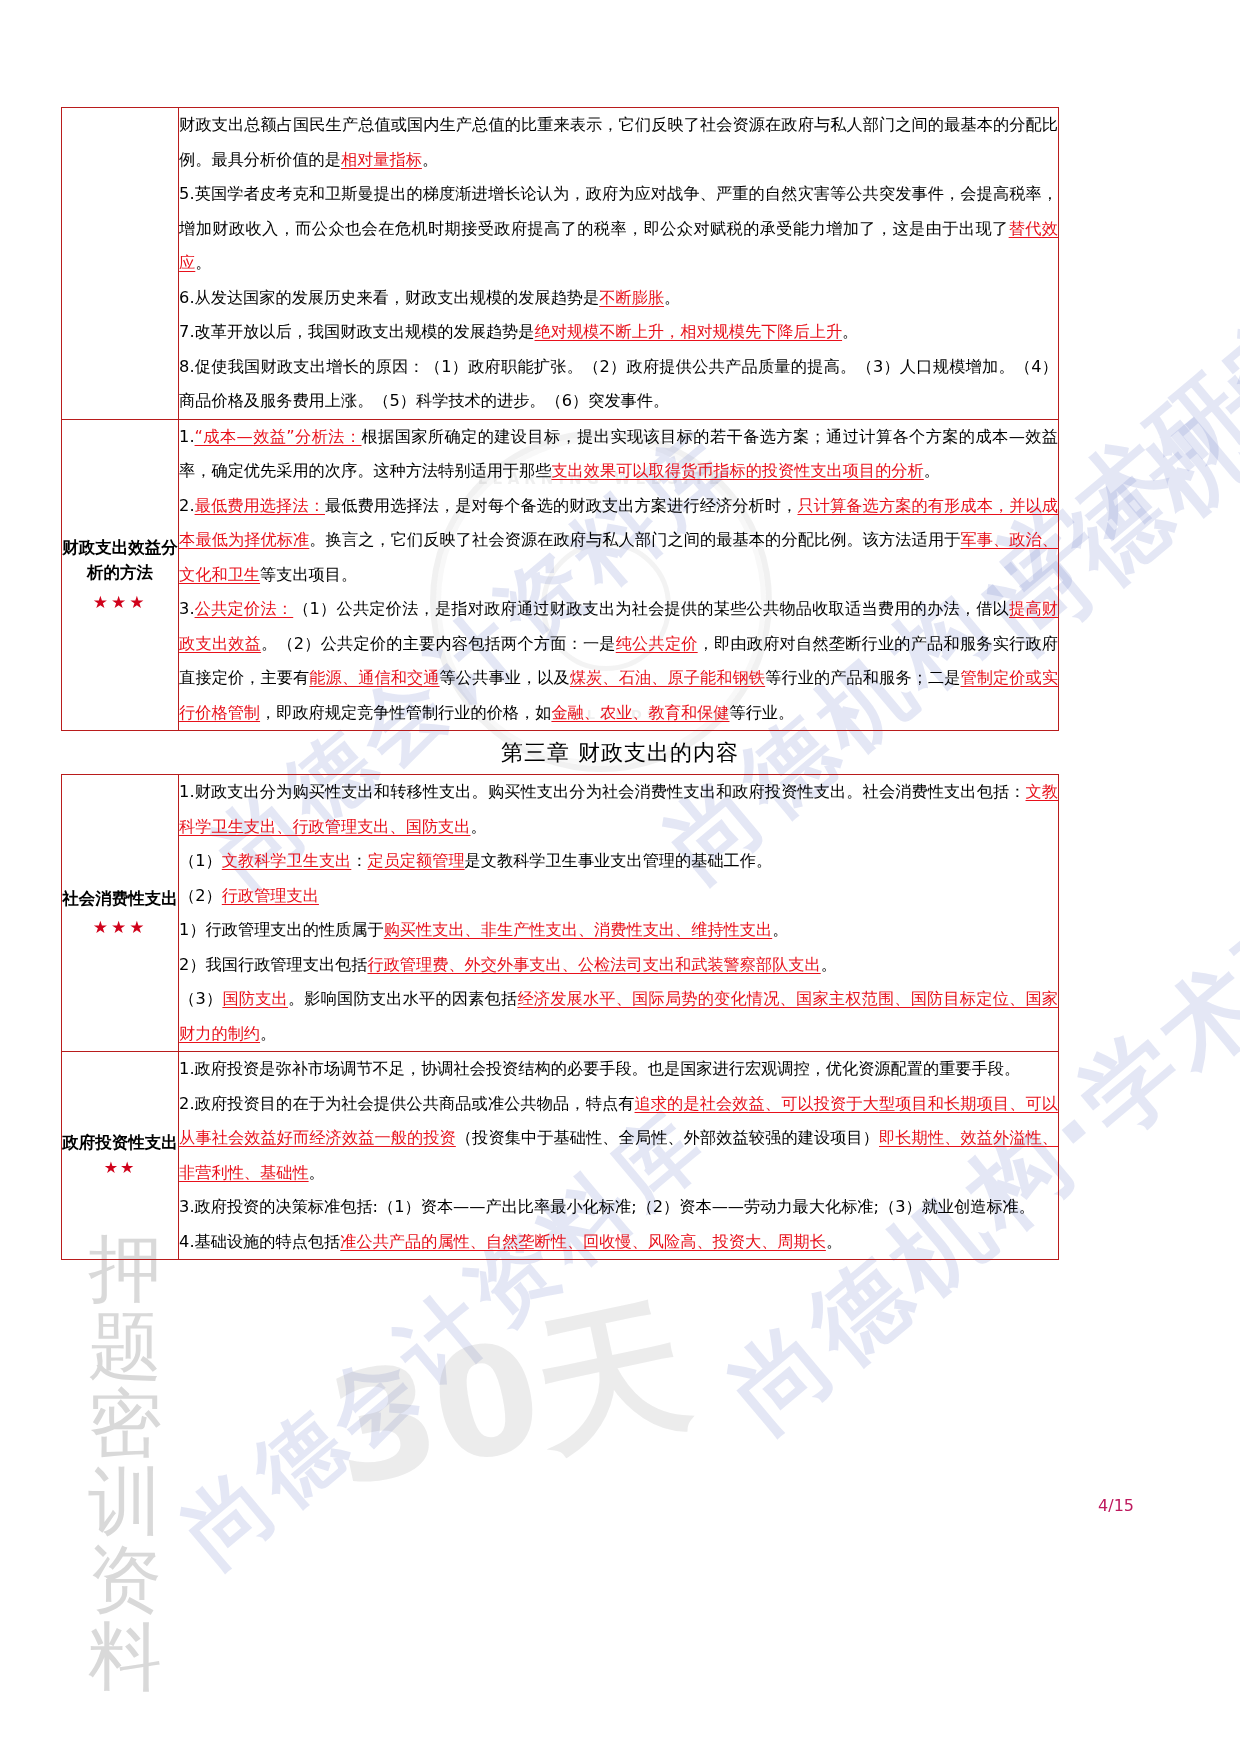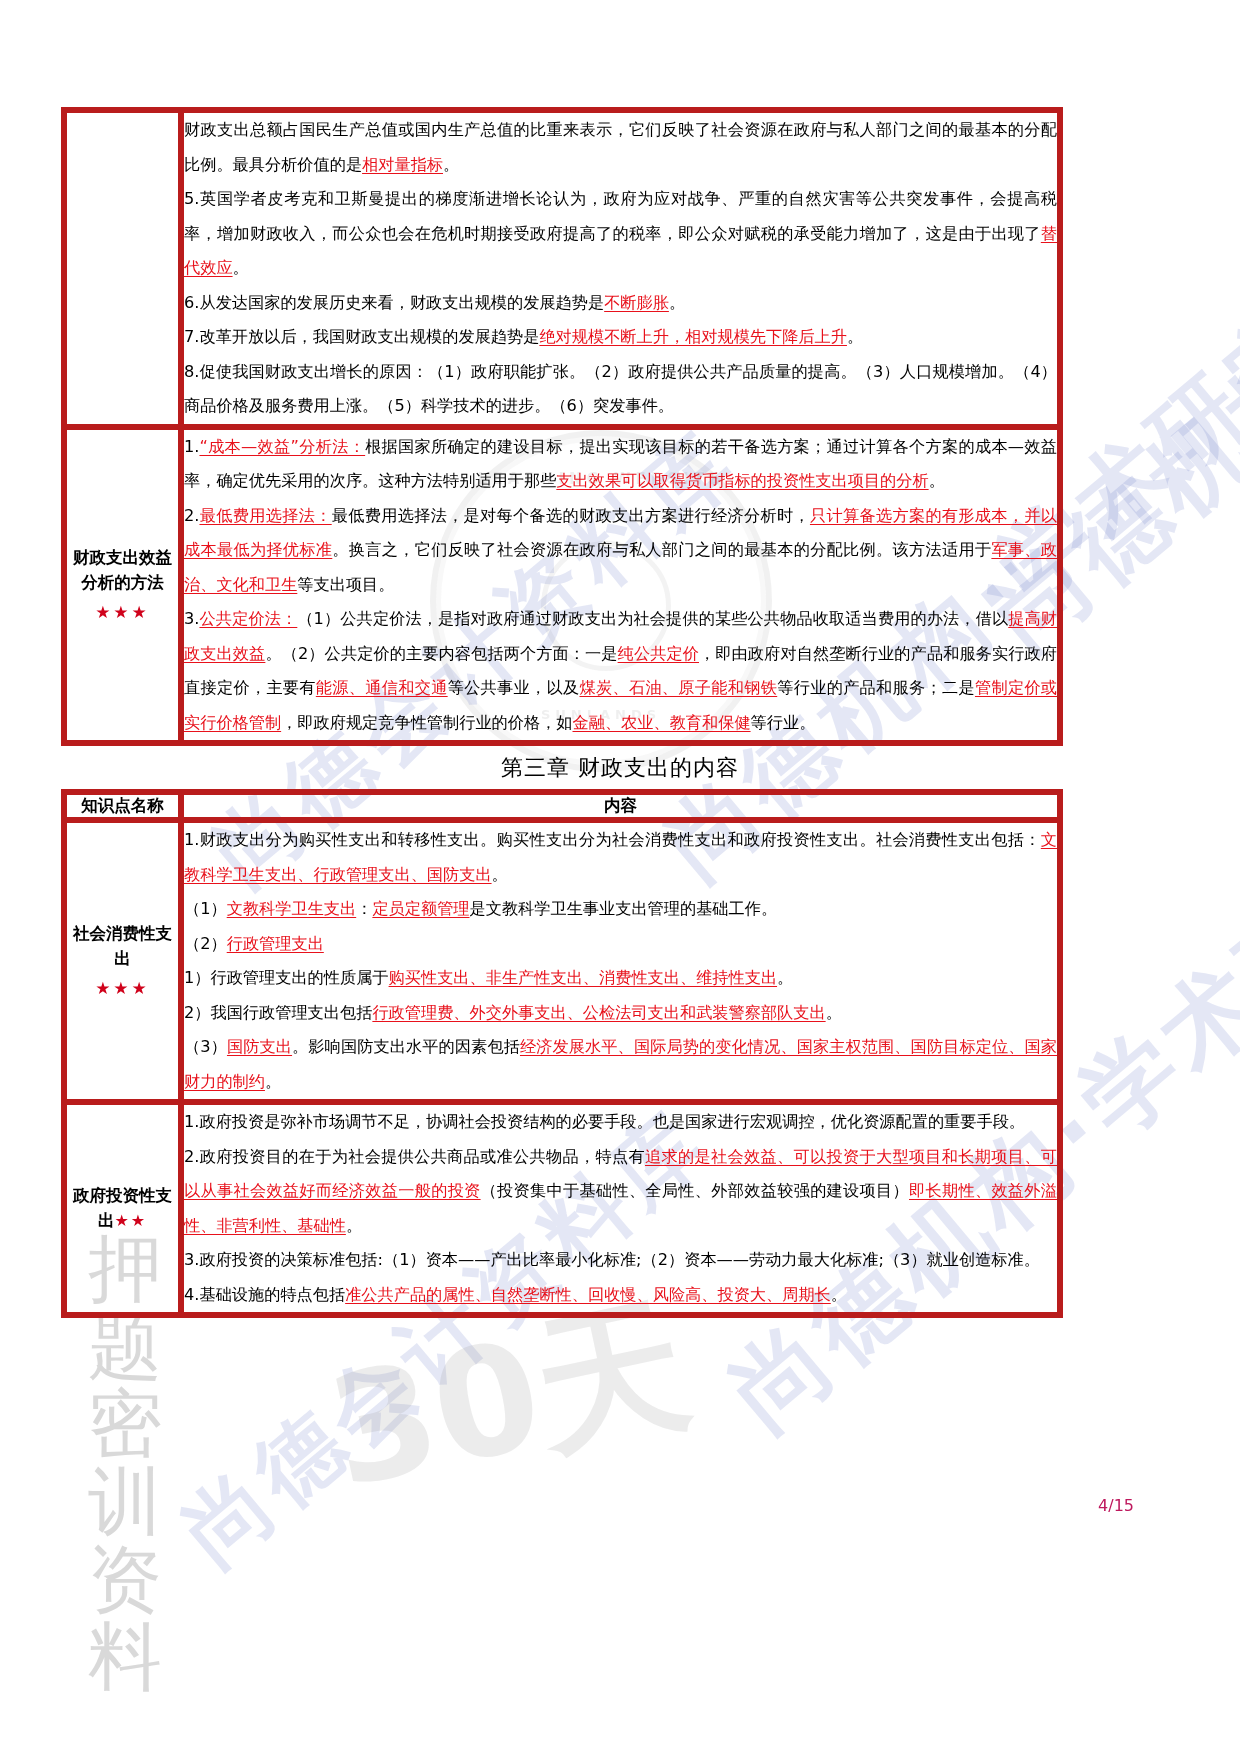--- a/index.html
+++ b/index.html
@@ -96,21 +96,21 @@
   }
 
   table.kb {
     border-collapse: collapse;
     table-layout: fixed;
     width: 998px;
     margin-left: 61px;
     background: transparent;
   }
   table.kb td, table.kb th {
-    border: 6px solid #b91c1c;
+    border: 1px solid #b91c1c;
     vertical-align: middle;
     padding: 0;
     background: transparent;
   }
   .col-name { width: 117px; }
   .col-body { width: 879px; }
 
   .cell-name {
     text-align: center;
     font-size: 16.5px;
@@ -234,24 +234,20 @@
   </table>
 
   <div class="chapter-title">第三章 财政支出的内容</div>
 
   <table class="kb">
     <colgroup>
         <col class="col-name">
         <col class="col-body">
       </colgroup>
     <tbody>
-      <tr class="thead">
-        <td>知识点名称</td>
-        <td>内容</td>
-      </tr>
       <tr>
         <td class="cell-name">
           <span>社会消费性支出</span>
           <span class="stars">★★★</span>
         </td>
         <td class="cell-body">
           <p><span>1.财政支出分为购买性支出和转移性支出。购买性支出分为社会消费性支出和政府投资性支出。社会消费性支出包括：</span><span class="ru">文教科学卫生支出、行政管理支出、国防支出</span><span>。</span></p>
           <p><span>（1）</span><span class="ru">文教科学卫生支出</span><span>：</span><span class="ru">定员定额管理</span><span>是文教科学卫生事业支出管理的基础工作。</span></p>
           <p><span>（2）</span><span class="ru">行政管理支出</span></p>
           <p><span>1）行政管理支出的性质属于</span><span class="ru">购买性支出、非生产性支出、消费性支出、维持性支出</span><span>。</span></p>

